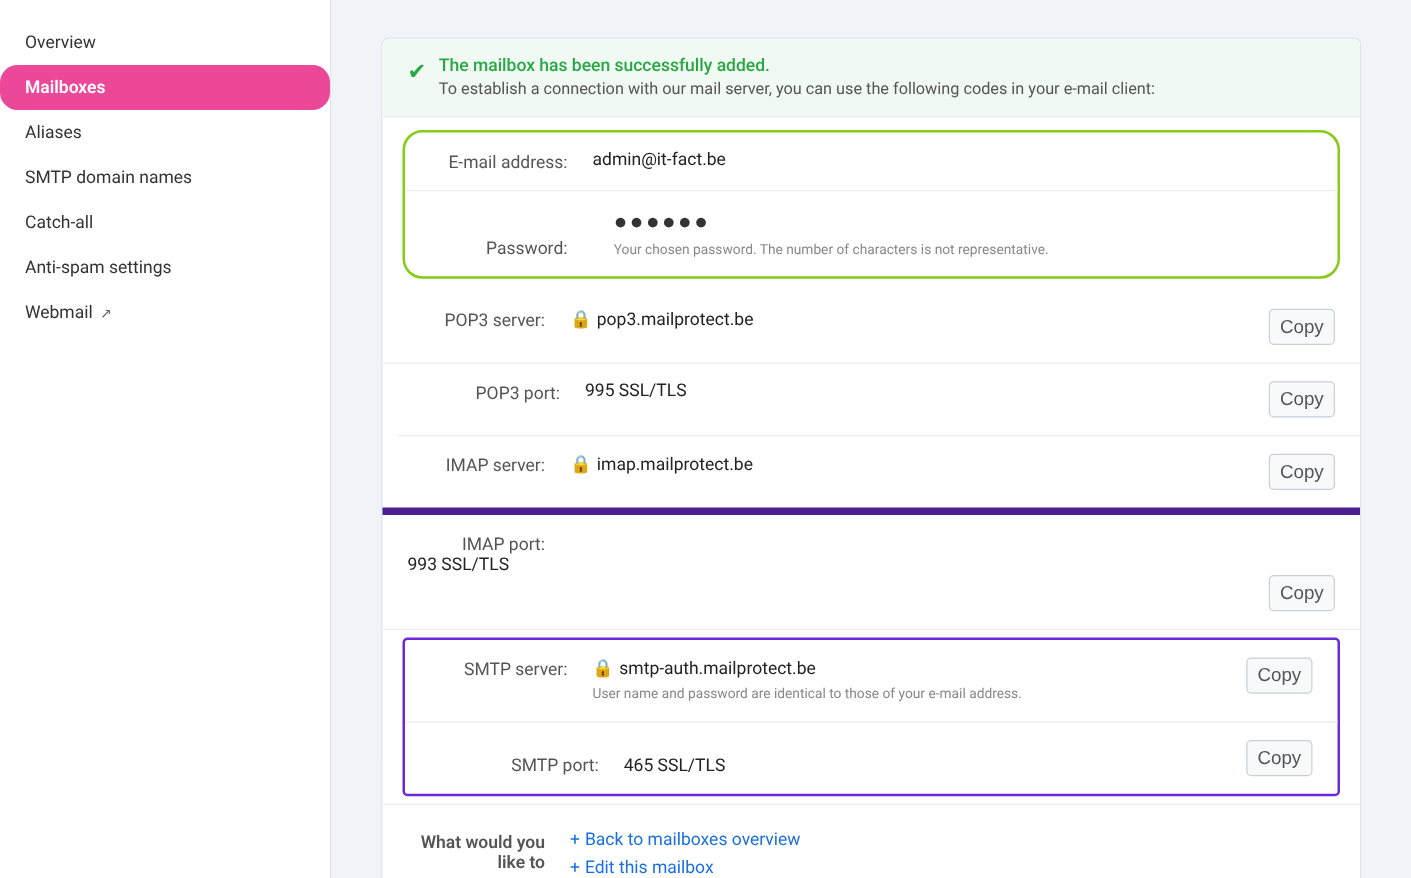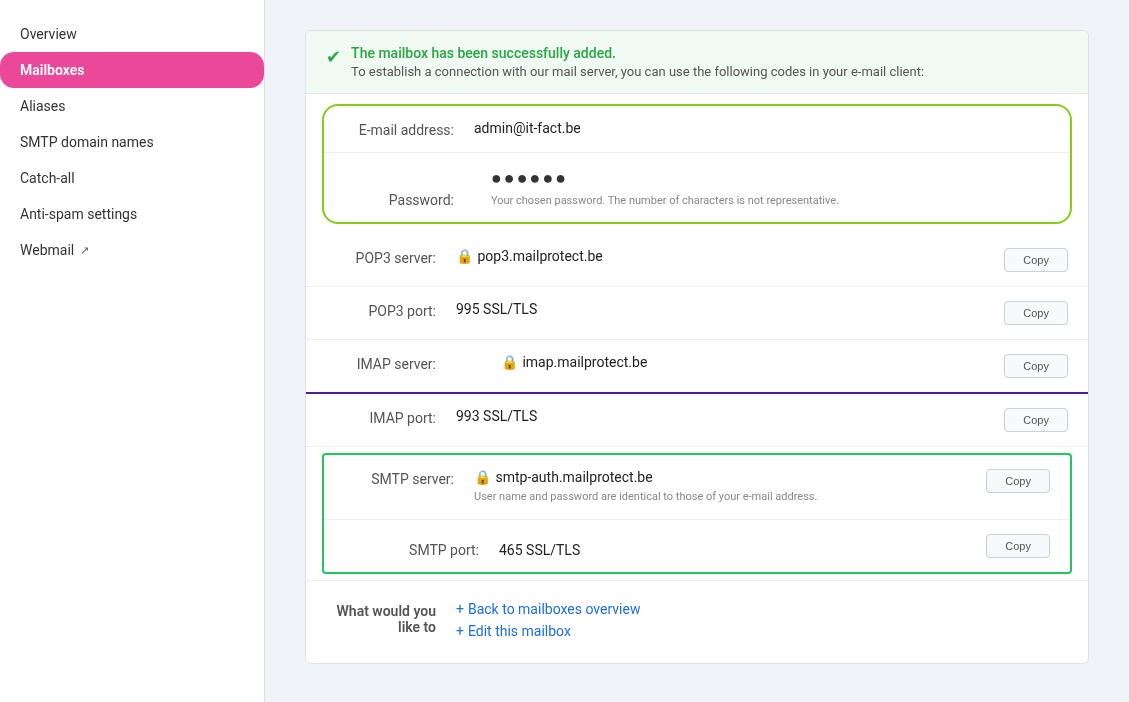--- a/index.html
+++ b/index.html
@@ -108,27 +108,27 @@
       margin-top: 4px;
       line-height: 1.4;
     }
     .password-dots {
       font-size: 18px;
       letter-spacing: 2px;
       color: #333;
     }
     .copy-btn {
       margin-left: auto;
-      padding: 5px 18px;
+      padding: 5px 8px;
       border: 1px solid #c8d0da;
       border-radius: 4px;
       background: #f8f9fa;
       color: #555;
       cursor: pointer;
-      font-size: 11px;
+      font-size: 15px;
       white-space: nowrap;
       align-self: flex-start;
     }
     .green-lock {
       color: #28a745;
       margin-right: 4px;
     }
     .server-value {
       display: flex;
       align-items: center;
@@ -227,42 +227,42 @@
 
     <div style="display:flex; align-items:flex-start; padding: 14px 20px; border-bottom: 1px solid #eee; margin: 0 0;">
       <span class="field-label">POP3 server:</span>
       <span class="field-value server-value">
         <span class="green-lock">🔒</span>
         <span>pop3.mailprotect.be</span>
       </span>
       <button class="copy-btn">Copy</button>
     </div>
 
-    <div style="display:flex; align-items:flex-start; padding: 14px 20px; border-bottom: 1px solid #eee;">
+    <div style="display:flex; align-items:flex-start; padding: 14px 20px; border-bottom: 1px solid #eee; margin-left: 12px;">
       <span class="field-label">POP3 port:</span>
       <span class="field-value">995 SSL/TLS</span>
       <button class="copy-btn">Copy</button>
     </div>
 
-    <div style="display:flex; align-items:flex-start; padding: 14px 20px; border-bottom: 2px solid #4c1d95; gap: 45px;">
+    <div style="display:flex; align-items:flex-start; padding: 14px 20px; border-bottom: 6px solid #4c1d95;">
       <span class="field-label">IMAP server:</span>
       <span class="field-value server-value">
         <span class="green-lock">🔒</span>
         <span>imap.mailprotect.be</span>
       </span>
       <button class="copy-btn">Copy</button>
     </div>
 
-    <div style="display:flex; align-items:flex-start; padding: 14px 20px; border-bottom: 1px solid #eee;">
+    <div style="display:flex; align-items:flex-start; padding: 14px 20px; border-bottom: 1px solid #eee; flex-direction: column;">
       <span class="field-label">IMAP port:</span>
       <span class="field-value">993 SSL/TLS</span>
       <button class="copy-btn">Copy</button>
     </div>
 
-    <div style="margin: 0 0; border: 2px solid #22c55e; border-radius: 4px; margin: 6px 16px;">
+    <div style="margin: 0 0; border: 2px solid #6d28d9; border-radius: 4px; margin: 6px 16px;">
 
       <div style="display:flex; align-items:flex-start; padding: 14px 20px; border-bottom: 1px solid #eee;">
         <span class="field-label">SMTP server:</span>
         <div class="field-value">
           <div class="server-value">
             <span class="green-lock">🔒</span>
             <span>smtp-auth.mailprotect.be</span>
           </div>
           <div class="sub-note">User name and password are identical to those of your e-mail address.</div>
         </div>

